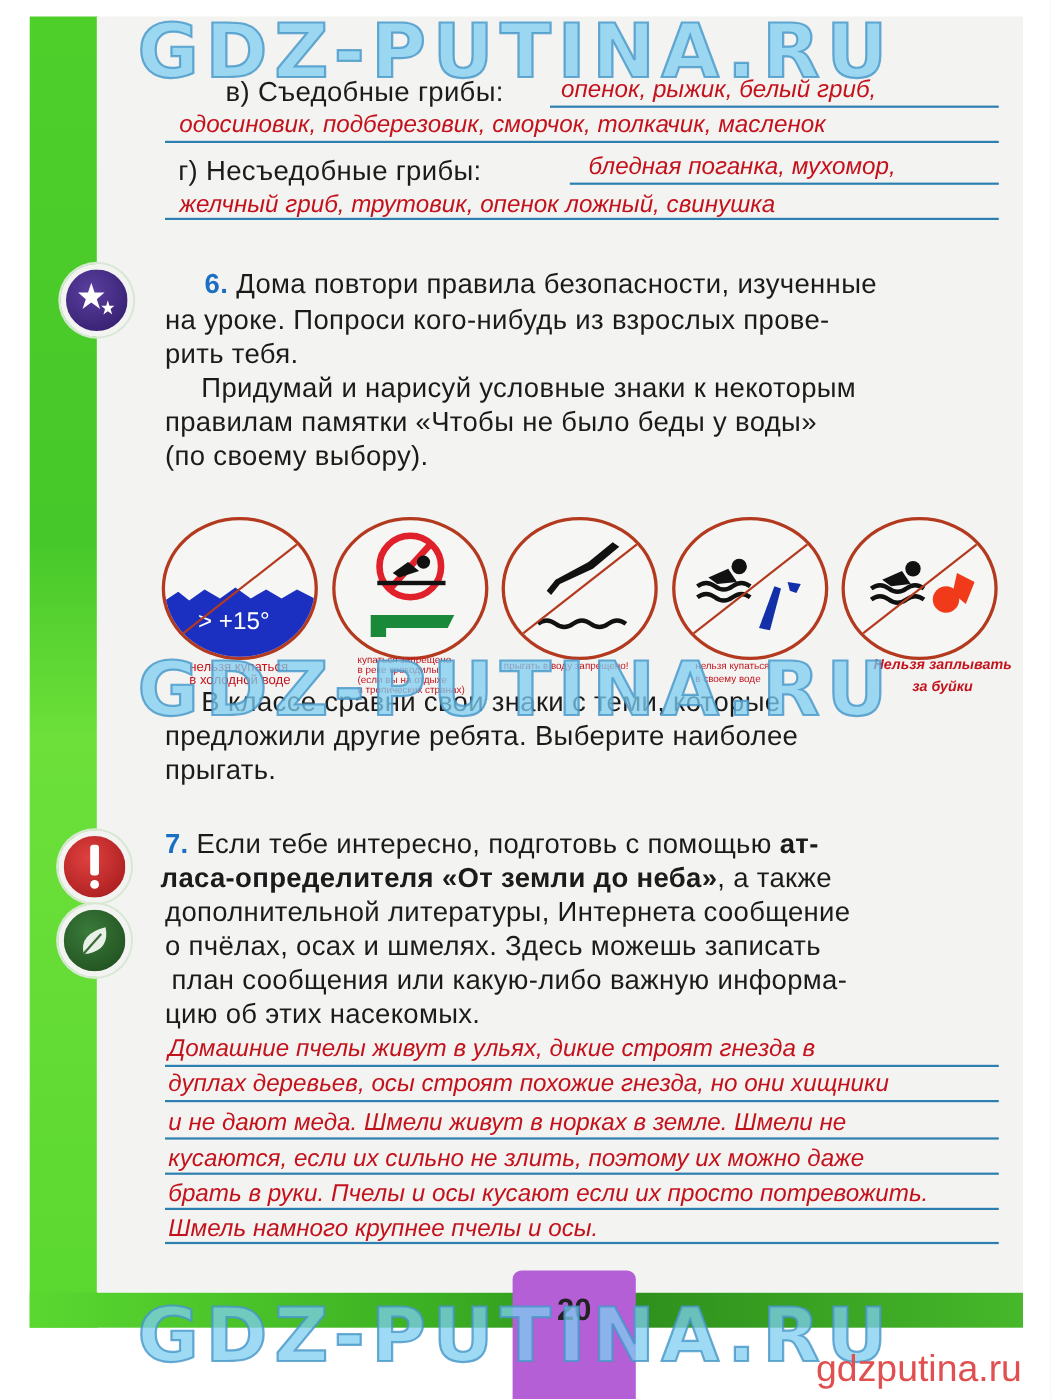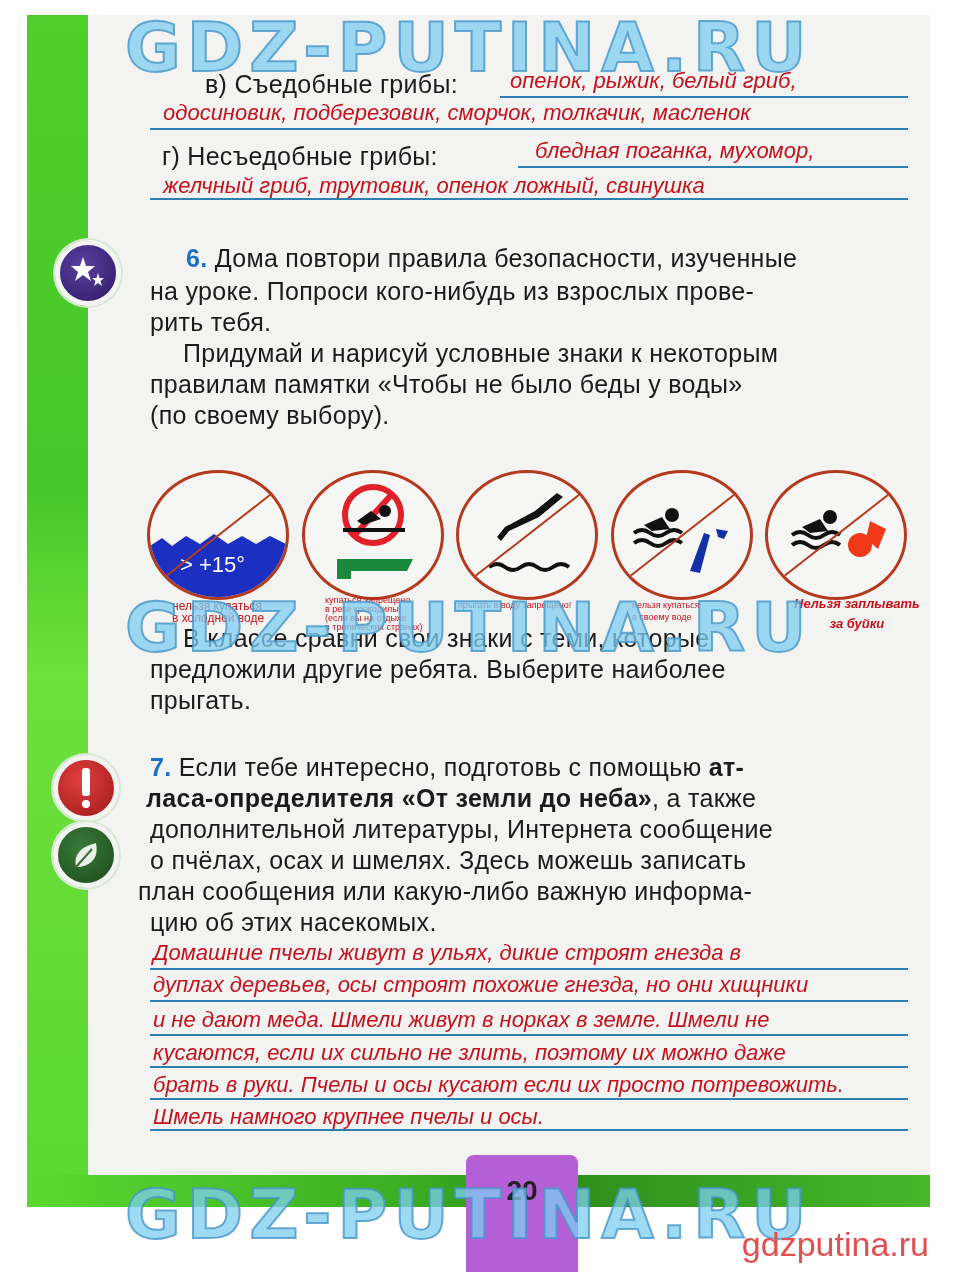--- a/index.html
+++ b/index.html
@@ -141,21 +141,21 @@
 <div class="badge" style="left:53px;top:822px;background:radial-gradient(circle at 40% 35%,#3a7a3a,#1c4a1c);">
   <svg width="36" height="36" viewBox="0 0 36 36">
       <path d="M8,30 Q4,12 28,6 Q32,26 12,30 Z" fill="#e8f0e8"></path>
       <line x1="8" y1="30" x2="24" y2="12" stroke="#3a6a3a" stroke-width="2"></line>
     </svg>
 </div>
 <div class="txt" style="left:150px;top:753px;"><span class="num">7.</span> <span>Если тебе интересно, подготовь с помощью </span><span class="bold">ат-</span></div>
 <div class="txt" style="left:146px;top:784px;"><span class="bold">ласа-определителя «От земли до неба»</span><span>, а также</span></div>
 <div class="txt" style="left:150px;top:815px;">дополнительной литературы, Интернета сообщение</div>
 <div class="txt" style="left:150px;top:846px;">о пчёлах, осах и шмелях. Здесь можешь записать</div>
-<div class="txt" style="left:138px;top:877px;">план сообщения или какую-либо важную информа-</div>
+<div class="txt" style="left:156px;top:877px;">план сообщения или какую-либо важную информа-</div>
 <div class="txt" style="left:150px;top:908px;">цию об этих насекомых.</div>
 
 <div class="red" style="left:153px;top:940px;font-size:22px;">Домашние пчелы живут в ульях, дикие строят гнезда в</div>
 <div class="line" style="left:150px;top:968px;width:758px;"></div>
 <div class="red" style="left:153px;top:972px;font-size:22px;text-align:center;">дуплах деревьев, осы строят похожие гнезда, но они хищники</div>
 <div class="line" style="left:150px;top:1000px;width:758px;"></div>
 <div class="red" style="left:153px;top:1007px;font-size:22px;">и не дают меда. Шмели живут в норках в земле. Шмели не</div>
 <div class="line" style="left:150px;top:1034px;width:758px;"></div>
 <div class="red" style="left:153px;top:1040px;font-size:22px;">кусаются, если их сильно не злить, поэтому их можно даже</div>
 <div class="line" style="left:150px;top:1066px;width:758px;"></div>

